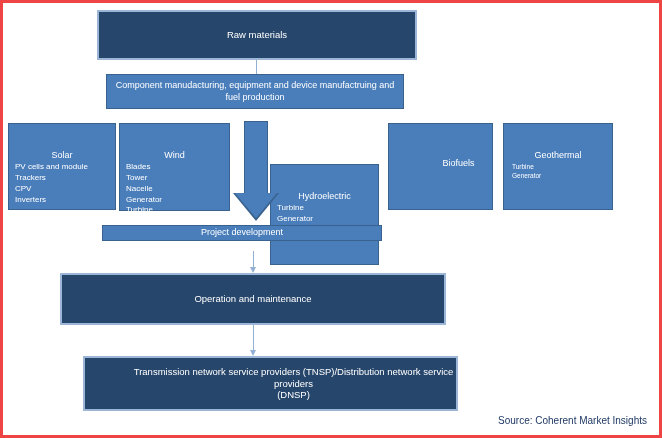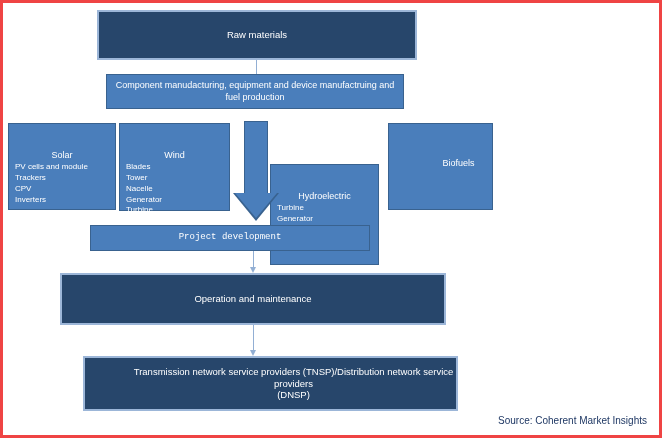--- a/index.html
+++ b/index.html
@@ -181,28 +181,35 @@
     <div class="sublist">
       <div>Turbine</div>
       <div>Generator</div>
     </div>
   </div>
 
   <div class="node mid cat" style="left:385px; top:120px; width:105px; height:87px;padding-left:36px;">
     <div class="node-title" style="margin-top:34px;">Biofuels</div>
   </div>
 
+  <div class="node mid cat" style="left:500px; top:120px; width:110px; height:87px;">
+    <div class="node-title">Geothermal</div>
+    <div class="sublist small">
+      <div>Turbine</div>
+      <div>Generator</div>
+    </div>
+  </div>
 
   <div class="block-arrow" style="left:230px; top:118px; width:46px; height:100px;">
     <div class="ba-stem" style="left:11px; top:0px; width:24px; height:73px;"></div>
     <div class="ba-head ba-head-outer" style="left:0px; top:72px;"></div>
     <div class="ba-head ba-head-inner" style="left:2px; top:72px;"></div>
   </div>
 
-  <div class="node mid center-v" style="left:87px; top:222px; width:280px; height:26px;font-family:Liberation Mono, monospace;">
+  <div class="node mid center-v" style="left:99px; top:222px; width:280px; height:16px;">
     <div class="node-title">Project development</div>
   </div>
 
   <div class="connector" style="left:250px; top:248px; width:1px; height:22px;">
     <div class="shaft" style="height:16px;"></div>
     <div class="head" style="top:16px;"></div>
   </div>
 
   <div class="node dark center-v" style="left:57px; top:270px; width:386px; height:52px;">
     <div class="node-title big">Operation and maintenance</div>

